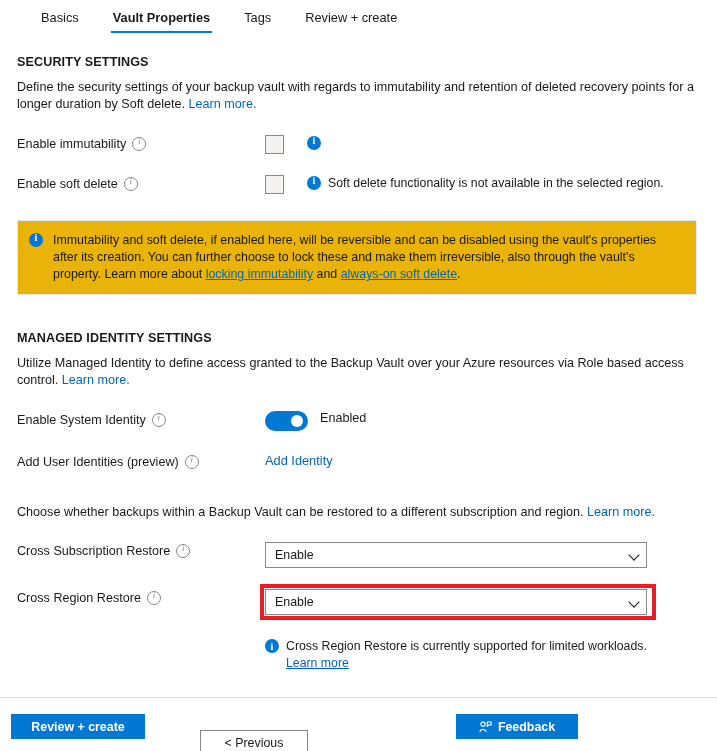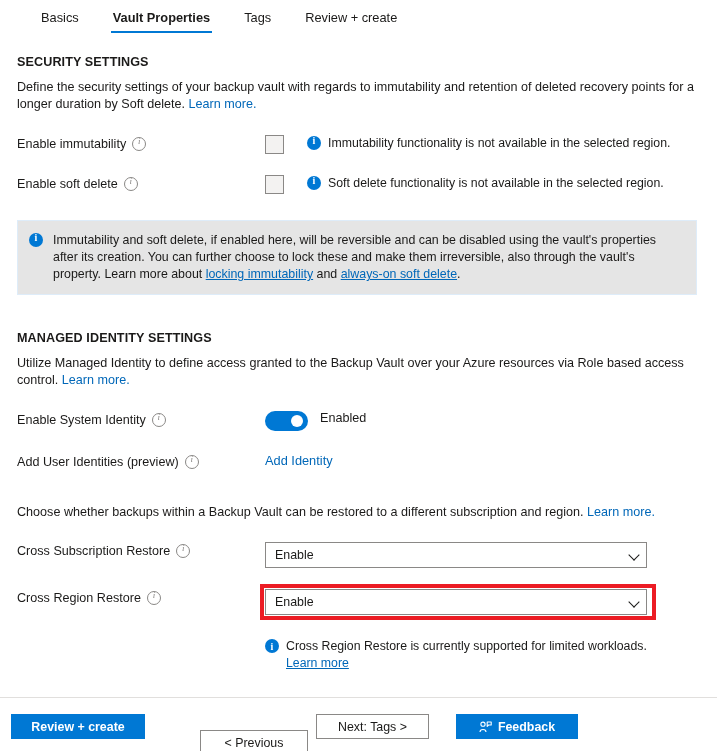--- a/index.html
+++ b/index.html
@@ -115,21 +115,21 @@
     font-size:12.3px;
     color:#1b1a19;
     padding-top:1px;
   }
 
   
   .banner{
     margin:0 17px;
     width:680px;
     box-sizing:border-box;
-    background:#e5e5e5;
+    background:#eab308;
     border:1px solid #deecf9;
     display:flex;gap:10px;
     padding:11px 12px 11px 11px;
   }
   .banner .txt{
     font-size:12.4px;line-height:17px;color:#1b1a19;
   }
 
   
   .toggle{
@@ -220,21 +220,20 @@
 </div>
 
 <div class="row" style="margin-top:22px;">
   <div class="lbl">
     <span>Enable immutability</span>
     <span class="info-o"></span>
   </div>
   <div class="cbox"></div>
   <div class="info-line" style="margin-left:23px;">
     <span class="info-f"></span>
-    <span>Immutability functionality is not available in the selected region.</span>
   </div>
 </div>
 
 <div class="row" style="margin-top:21px;">
   <div class="lbl">
     <span>Enable soft delete</span>
     <span class="info-o"></span>
   </div>
   <div class="cbox"></div>
   <div class="info-line" style="margin-left:23px;">
@@ -310,21 +309,20 @@
   <div class="info-line" style="width:400px;line-height:17px;">
     <span class="info-f" style="margin-top:1px;"></span>
     <span><span>Cross Region Restore is currently supported for limited workloads. </span><span class="ulink">Learn more</span></span>
   </div>
 </div>
 
 <div class="divider"></div>
 <div class="footer">
   <div class="btn btn-primary" style="left:11px;top:16px;width:134px;">Review + create</div>
   <div class="btn btn-secondary" style="left:200px;top:32px;width:108px;">&lt; Previous</div>
-  <div class="btn btn-secondary" style="left:316px;top:16px;width:113px;">Next: Tags &gt;</div>
   <div class="btn btn-primary" style="left:456px;top:16px;width:122px;">
     <span class="fb-icon">
       <svg width="13" height="12" viewBox="0 0 13 12" xmlns="http://www.w3.org/2000/svg">
         <circle cx="4" cy="3.2" r="2.1" fill="none" stroke="#ffffff" stroke-width="1.1"></circle>
         <path d="M1 11 C1 7.6 7 7.6 7 11" fill="none" stroke="#ffffff" stroke-width="1.1"></path>
         <path d="M8.2 1 L12.2 1 L12.2 4 L9.6 4 L8.2 5.4 Z" fill="none" stroke="#ffffff" stroke-width="1.1" stroke-linejoin="round"></path>
       </svg>
     </span>
     <span>Feedback</span>
   </div>

